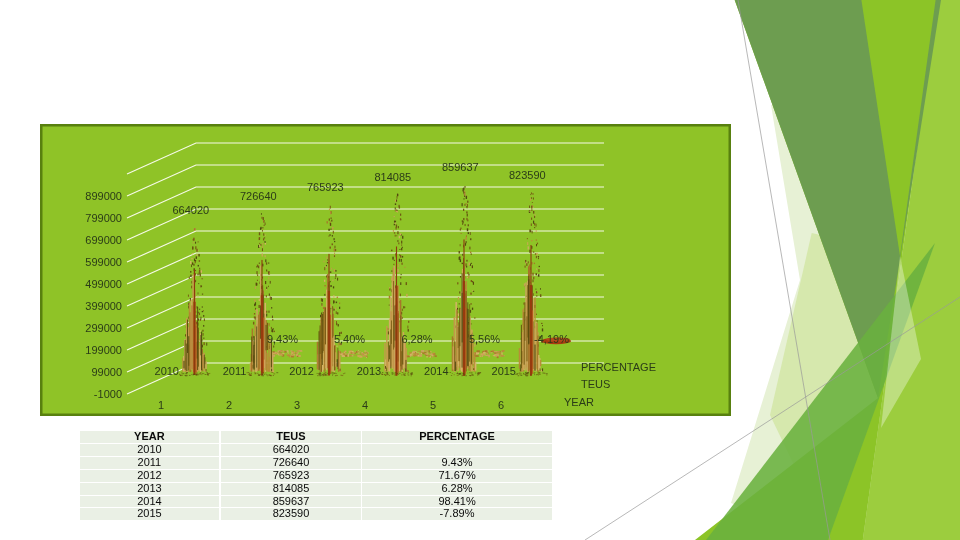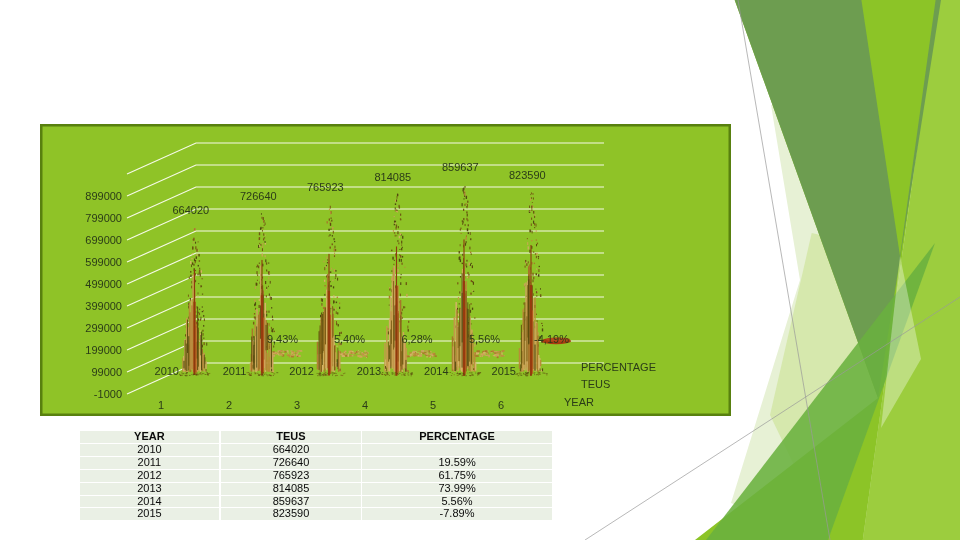--- a/index.html
+++ b/index.html
@@ -1610,36 +1610,36 @@
             <td class="h c3">PERCENTAGE</td>
           </tr>
           <tr>
             <td class="c1">2010</td>
             <td class="c2">664020</td>
             <td class="c3"></td>
           </tr>
           <tr>
             <td class="c1">2011</td>
             <td class="c2">726640</td>
-            <td class="c3">19.59%</td>
+            <td class="c3">9.43%</td>
           </tr>
           <tr>
             <td class="c1">2012</td>
             <td class="c2">765923</td>
-            <td class="c3">61.75%</td>
+            <td class="c3">71.67%</td>
           </tr>
           <tr>
             <td class="c1">2013</td>
             <td class="c2">814085</td>
-            <td class="c3">73.99%</td>
+            <td class="c3">6.28%</td>
           </tr>
           <tr>
             <td class="c1">2014</td>
             <td class="c2">859637</td>
-            <td class="c3">5.56%</td>
+            <td class="c3">98.41%</td>
           </tr>
           <tr>
             <td class="c1">2015</td>
             <td class="c2">823590</td>
             <td class="c3">-7.89%</td>
           </tr>
         </tbody>
       </table>
     </div>
 </div>

